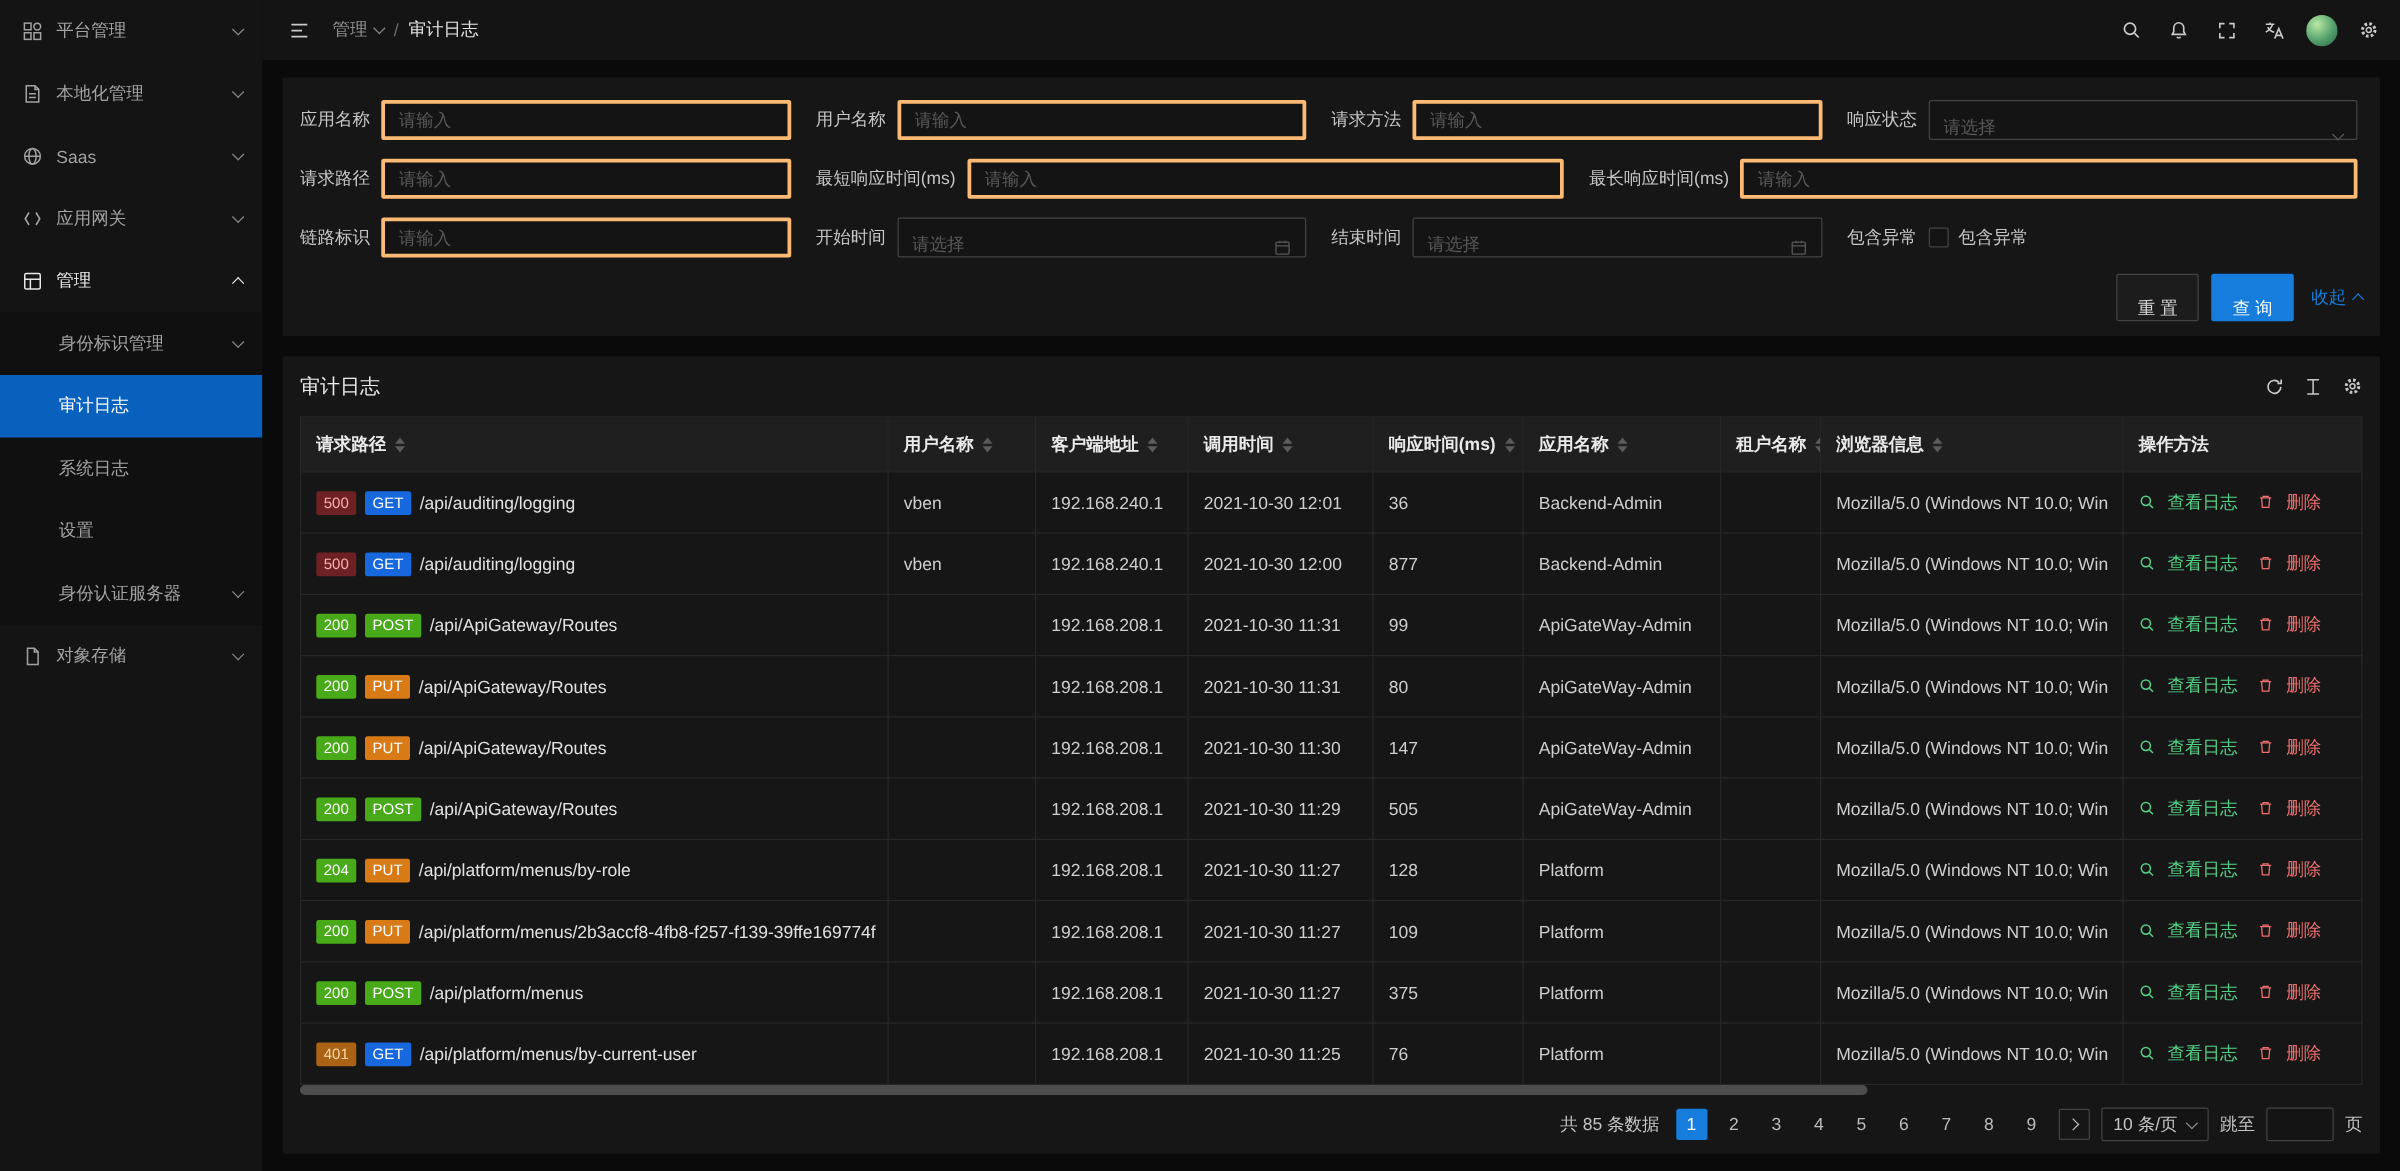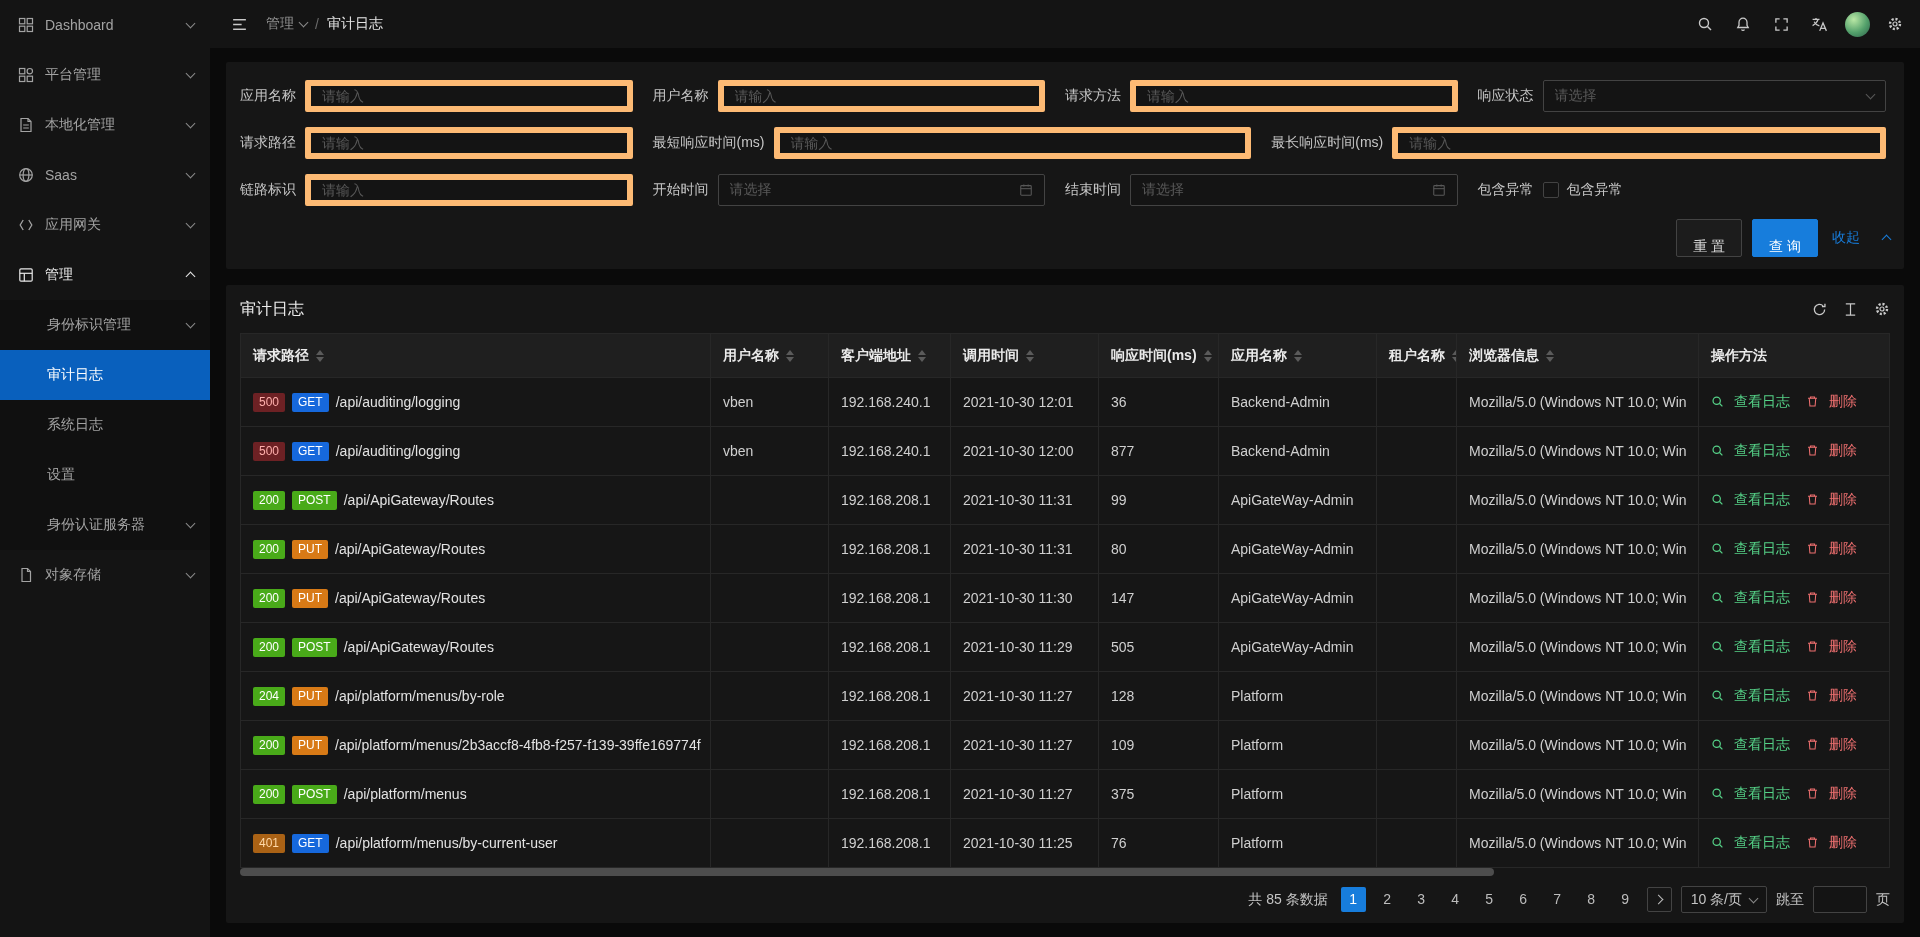--- a/index.html
+++ b/index.html
@@ -41,34 +41,34 @@
   
   .content{flex:1;padding:14px 16px;display:flex;flex-direction:column;overflow:hidden;background:#0a0a0a}
   .card{background:#161616;border-radius:2px}
 
   
   .filter-card{flex:none;padding:18px 14px 12px;margin-bottom:16px}
   .f-row{display:flex;margin-bottom:15px}
   .f-cell{display:flex;align-items:center;flex:0 0 25%;min-width:0;padding-right:20px}
   .f-cell.w37{flex:0 0 37.5%}
   .f-label{color:#c6c6c6;white-space:nowrap;padding-right:9px}
-  .inp{flex:1;min-width:0;height:32px;background:#141414;border:6px solid #fdba74;border-radius:2px;
+  .inp{flex:1;min-width:0;height:32px;background:#141414;border:3px solid #fdba74;border-radius:2px;
     color:#d9d9d9;padding:0 11px;font-size:14px;font-family:inherit;outline:none}
   .inp::placeholder{color:#585858}
   .fake-inp{flex:1;min-width:0;height:32px;background:#141414;border:1px solid #434343;border-radius:2px;
-    display:flex;align-items:center;padding:0 11px;cursor:pointer}
+    display:flex;align-items:flex-end;padding:0 11px;cursor:pointer}
   .fake-inp .ph{flex:1;color:#585858;white-space:nowrap;overflow:hidden}
   .fake-inp .sfx{color:#585858;display:flex;align-items:center}
   .checkbox{width:16px;height:16px;border:1px solid #434343;border-radius:2px;background:#141414;cursor:pointer;flex:none}
   .cb-text{margin-left:8px;color:#c6c6c6;cursor:pointer}
   .f-actions{display:flex;justify-content:flex-end;align-items:center;gap:10px;padding-top:2px}
   .btn{height:32px;padding:18px 16px;border-radius:2px;font-size:14px;font-family:inherit;cursor:pointer;
     background:#1c1c1c;border:1px solid #434343;color:#d9d9d9}
   .btn-primary{background:#177ddc;border-color:#177ddc;color:#fff}
-  .link-collapse{display:flex;align-items:center;gap:23px;color:#177ddc;cursor:pointer;margin-left:4px}
+  .link-collapse{display:flex;align-items:center;gap:6px;color:#177ddc;cursor:pointer;margin-left:4px}
 
   
   .table-card{flex:1;min-height:0;display:flex;flex-direction:column}
   .tc-head{height:48px;flex:none;display:flex;align-items:center;padding:0 14px}
   .tc-title{font-size:16px;color:#ececec}
   .tc-tools{margin-left:auto;display:flex;align-items:center;gap:16px;color:#c9c9c9}
   .tool{display:flex;cursor:pointer}
   .tbl-wrap{padding:0 14px;flex:none}
   table{width:100%;border-collapse:collapse;table-layout:fixed}
   th,td{border:1px solid #272727;padding:0 12px;white-space:nowrap;overflow:hidden;text-align:left}
@@ -106,32 +106,20 @@
 </style>
 </head>
 <body>
 
 <div class="app">
 
   <aside class="sidebar">
 
     <nav class="menu">
 
-      <div class="menu-item">
-        <span class="mi-icon">
-          <svg width="16" height="16" viewBox="0 0 16 16" fill="none" stroke="currentColor" stroke-width="1.2">
-              <rect x="1.5" y="1.5" width="5.3" height="5.3"></rect>
-              <rect x="9.2" y="1.5" width="5.3" height="5.3"></rect>
-              <rect x="1.5" y="9.2" width="5.3" height="5.3"></rect>
-              <rect x="9.2" y="9.2" width="5.3" height="5.3"></rect>
-            </svg>
-        </span>
-        <span class="label">Dashboard</span>
-        <span class="chev dim"></span>
-      </div>
 
       <div class="menu-item">
         <span class="mi-icon">
           <svg width="16" height="16" viewBox="0 0 16 16" fill="none" stroke="currentColor" stroke-width="1.2">
               <rect x="1.5" y="1.5" width="5.3" height="5.3"></rect>
               <circle cx="11.8" cy="4.2" r="2.7"></circle>
               <rect x="1.5" y="9.2" width="5.3" height="5.3"></rect>
               <rect x="9.2" y="9.2" width="5.3" height="5.3"></rect>
             </svg>
         </span>

